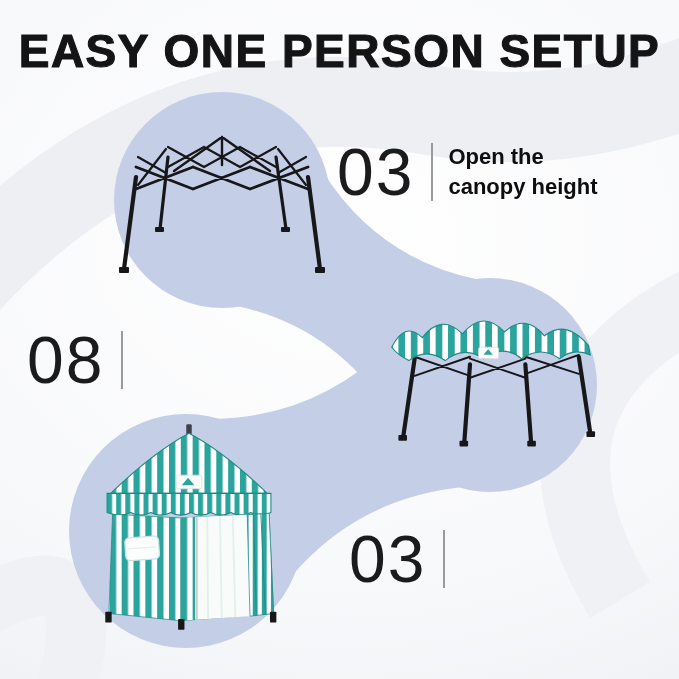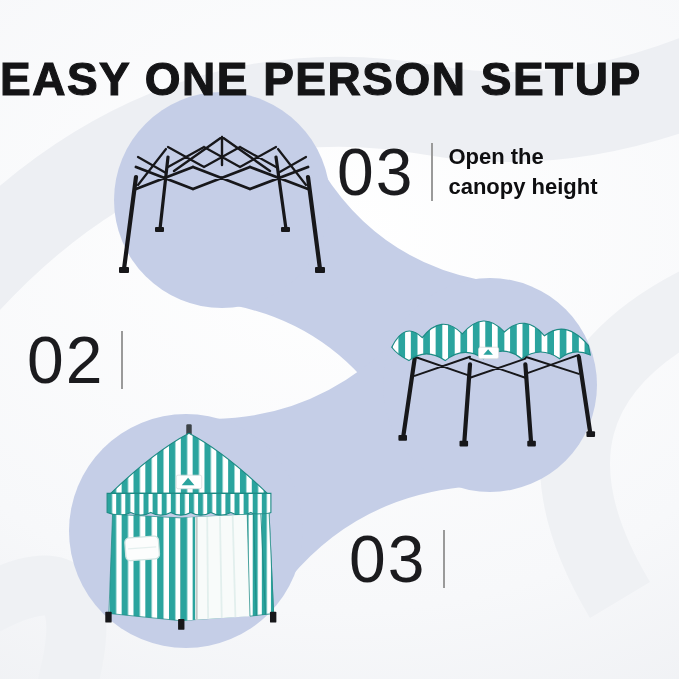--- a/index.html
+++ b/index.html
@@ -12,22 +12,22 @@
   }
   *{margin:0;padding:0;box-sizing:border-box}
   html,body{background:#ffffff}
   body{font-family:"Liberation Sans",sans-serif;}
   .canvas{
     position:relative;width:679px;height:679px;overflow:hidden;
     background:radial-gradient(130% 100% at 50% 35%, #ffffff 0%, #f7f8fa 55%, #e9ebef 100%);
   }
   .bg,.blob{position:absolute;left:0;top:0;width:100%;height:100%;display:block}
   .title{
-    position:absolute;top:24px;left:0;right:0;
-    font-size:46px;font-weight:800;letter-spacing:1.5px;color:#141416;margin-top:28px;
+    position:absolute;top:24px;left:0;right:0;text-align:center;
+    font-size:46px;font-weight:800;letter-spacing:1.5px;color:#141416;
     -webkit-text-stroke:1.1px #141416;
   }
   .illus{position:absolute;margin:0}
   .illus svg{width:100%;height:100%;display:block}
   .illus1{left:116px;top:118px;width:212px;height:162px}
   .illus2{left:386px;top:288px;width:210px;height:170px}
   .illus3{left:98px;top:420px;width:182px;height:214px}
   .step{position:absolute;display:flex;align-items:center}
   .step .num{
     font-size:66px;line-height:1;color:#1b1b1e;letter-spacing:2px;font-weight:400;
@@ -171,21 +171,21 @@
   <section class="step step1">
     <span class="num">03</span>
     <span class="vline"></span>
     <p class="desc">
       <span class="line">Open the</span>
       <span class="line">canopy height</span>
     </p>
   </section>
 
   <section class="step step2">
-    <span class="num">02</span>
+    <span class="num">08</span>
     <span class="vline"></span>
   </section>
 
   <section class="step step3">
     <span class="num">03</span>
     <span class="vline"></span>
   </section>
 
 </div>
 

